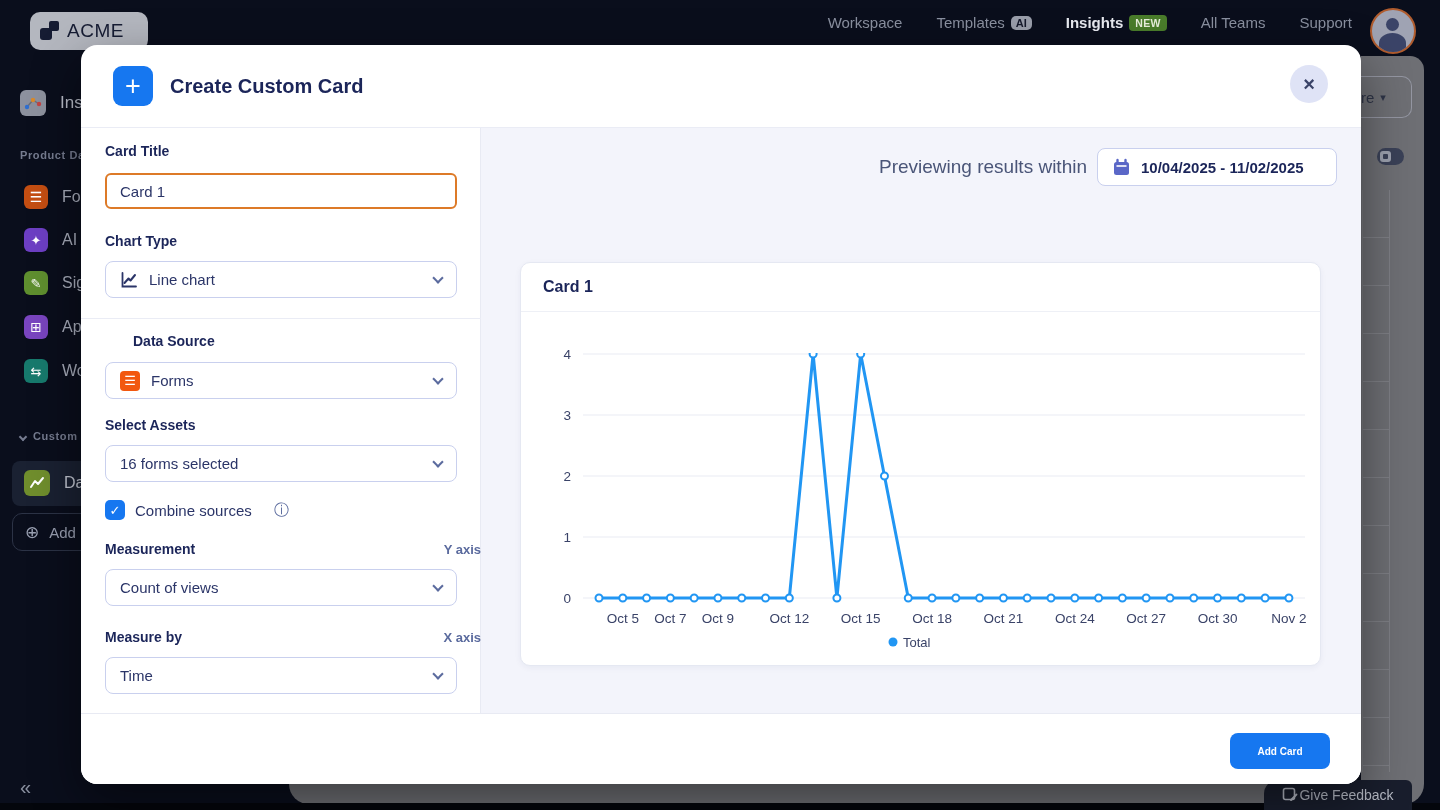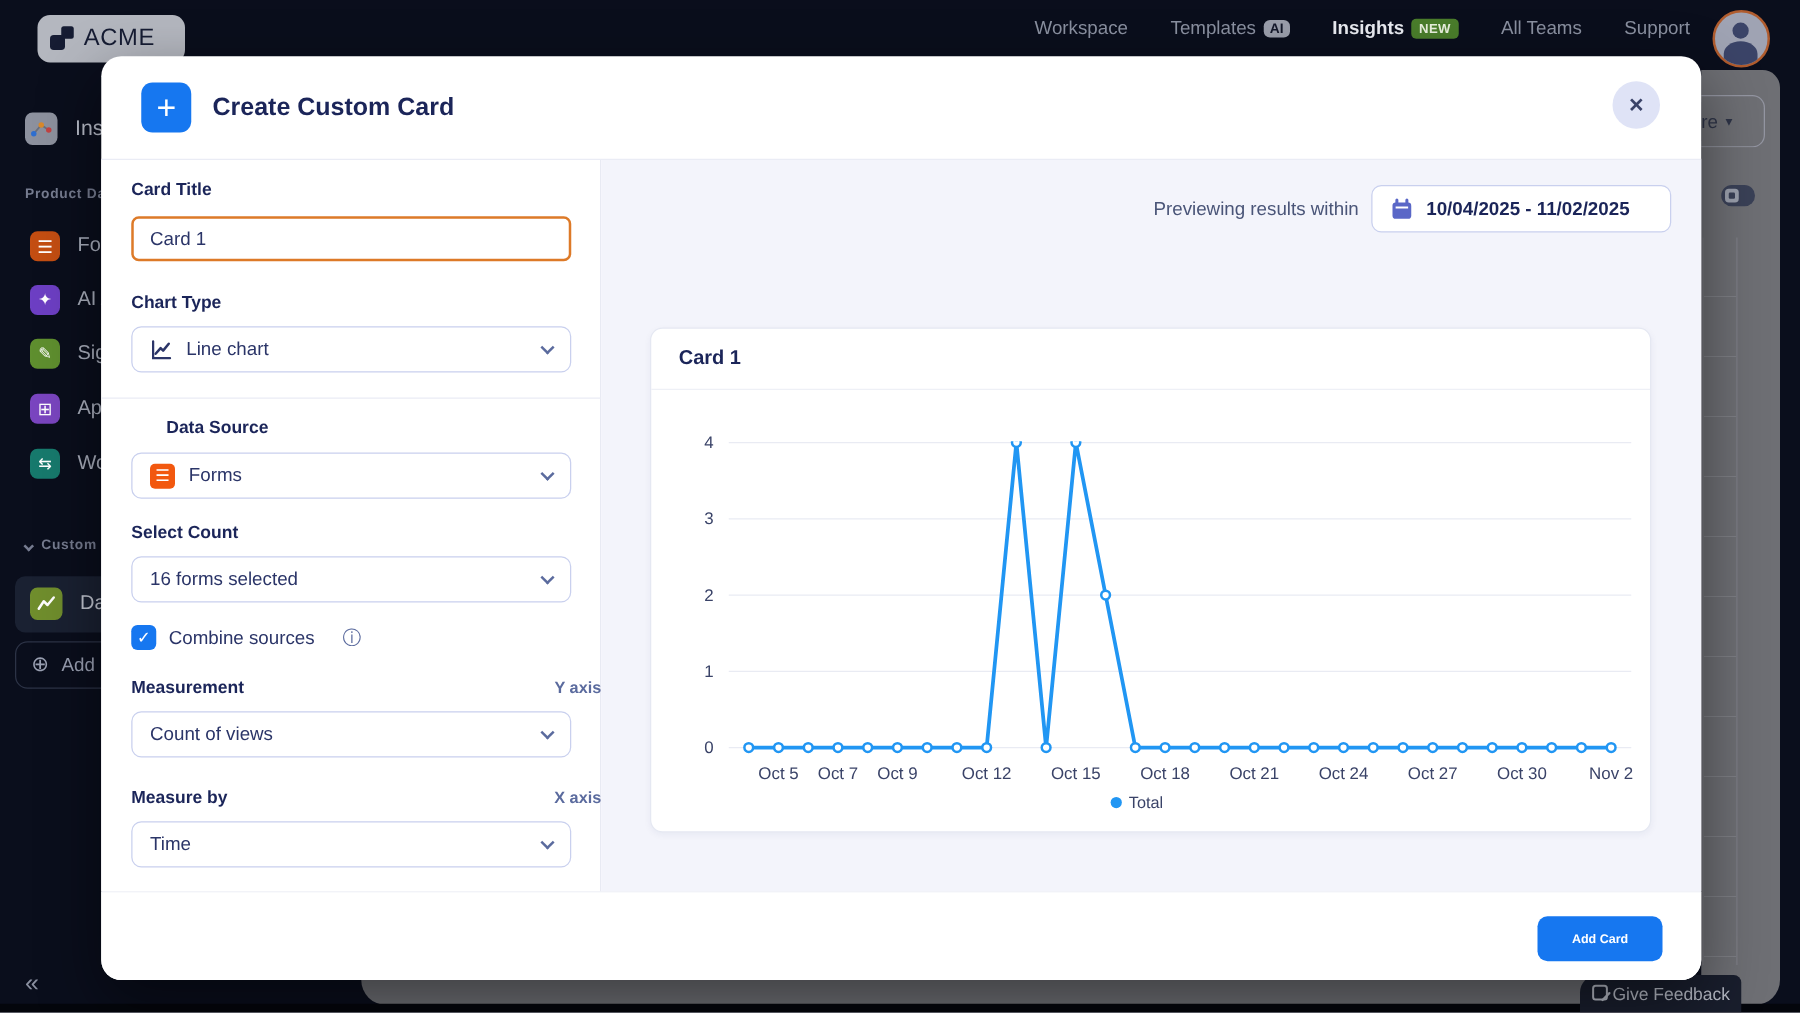--- a/index.html
+++ b/index.html
@@ -40,21 +40,21 @@
     border-left:none; border-radius:0 10px 10px 0; display:flex; align-items:center; gap:6px; color:#2e3447; font-size:15px; }
   .dim-toggle { position:absolute; left:1377px; top:148px; width:27px; height:17px; background:#3a4157; border-radius:9px; }
   .dim-toggle .knob { position:absolute; left:3px; top:3px; width:11px; height:11px; background:#9ba0ad; border-radius:3px; }
   .dim-toggle .knob::after { content:""; position:absolute; left:3px; top:3px; width:5px; height:5px; background:#3a4157; border-radius:1px; }
   .dim-table { position:absolute; left:1362px; top:190px; width:28px; height:582px;
     border-left:1px solid #76777c; border-right:1px solid #7e7f85;
     background:repeating-linear-gradient(to bottom, transparent 0 47px, #7e7f85 47px 48px); }
   .dim-bottom { position:absolute; left:289px; top:784px; width:1135px; height:20px; background:#6e6f74;
     border-bottom-left-radius:22px; border-bottom-right-radius:22px; }
   .bottom-band { position:absolute; left:0; top:803px; width:1440px; height:7px; background:#04060c; }
-  .feedback-btn { position:absolute; left:1264px; top:780px; width:129px; height:30px; background:#191e2d;
+  .feedback-btn { position:absolute; left:1264px; top:780px; width:148px; height:30px; background:#191e2d;
     border-radius:14px 6px 0 0; display:flex; align-items:center; justify-content:center; gap:0;
     color:#b7bbc6; font-size:14px; cursor:pointer; }
 
   
   .modal { position:absolute; left:81px; top:45px; width:1280px; height:739px; background:#fff; border-radius:16px;
     box-shadow:0 18px 50px rgba(0,0,0,.45); }
   .modal-header { position:absolute; left:0; top:0; width:1280px; height:83px; border-bottom:1px solid #eaecf5; }
   .plus-tile { position:absolute; left:32px; top:21px; width:40px; height:40px; background:#1677f0; border-radius:9px;
     color:#fff; font-size:27px; font-weight:400; display:flex; align-items:center; justify-content:center; }
   .modal-title { position:absolute; left:89px; top:30px; font-size:20px; font-weight:800; color:#1b2559; }
@@ -78,21 +78,21 @@
     transform:rotate(45deg); margin-left:auto; margin-top:-4px; flex:0 0 auto; }
   .panel-divider { position:absolute; left:0; width:400px; height:1px; background:#eaecf5; }
   .forms-chip { width:20px; height:20px; background:#f2580f; border-radius:4px; color:#fff; font-size:13px;
     display:flex; align-items:center; justify-content:center; }
   .checkbox { position:absolute; left:24px; width:20px; height:20px; background:#1677f0; border-radius:5px;
     color:#fff; font-size:13px; font-weight:700; display:flex; align-items:center; justify-content:center; cursor:pointer; }
   .cb-label { position:absolute; left:54px; font-size:15px; color:#2b3568; }
   .info-i { position:absolute; font-size:15px; color:#5b6b9e; }
 
   .preview-row { position:absolute; top:103px; right:24px; display:flex; align-items:center; gap:10px; }
-  .preview-text { font-size:15px; color:#4a5578; }
+  .preview-text { font-size:19px; color:#4a5578; }
   .date-btn { width:240px; height:38px; background:#fff; border:1.5px solid #c9d0ee; border-radius:8px;
     display:flex; align-items:center; gap:10px; padding:0 14px; cursor:pointer; }
   .date-text { font-size:15px; font-weight:800; color:#1b2559; }
 
   .preview-card { position:absolute; left:439px; top:217px; width:801px; height:404px; background:#fff;
     border:1px solid #e5e8f2; border-radius:10px; box-shadow:0 2px 6px rgba(27,37,89,.05); }
   .card-head { position:absolute; left:0; top:0; width:100%; height:49px; border-bottom:1px solid #eef0f6; }
   .card-title { position:absolute; left:22px; top:15px; font-size:16px; font-weight:800; color:#1b2559; }
   #chart-svg { position:absolute; left:0; top:49px; }
 </style>
@@ -238,21 +238,21 @@
 
     <div class="panel-divider" style="top:273px;"></div>
 
     <div class="field-label" style="top:288px;margin-left:28px;">Data Source</div>
     <div class="select" style="top:317px;">
       <span class="forms-chip">☰</span>
       <span>Forms</span>
       <span class="chev"></span>
     </div>
 
-    <div class="field-label" style="top:372px;">Select Count</div>
+    <div class="field-label" style="top:372px;">Select Assets</div>
     <div class="select" style="top:400px;">
       <span>16 forms selected</span>
       <span class="chev"></span>
     </div>
 
     <div class="checkbox" style="top:455px;">
       <span>✓</span>
     </div>
     <div class="cb-label" style="top:457px;">Combine sources</div>
     <div class="info-i" style="left:193px; top:456px;">ⓘ</div>

